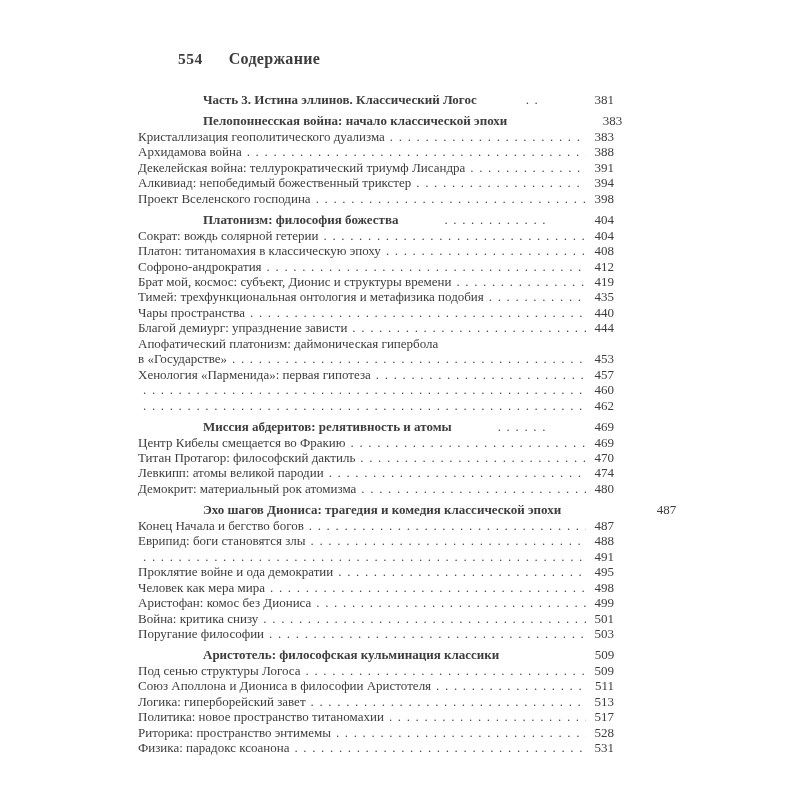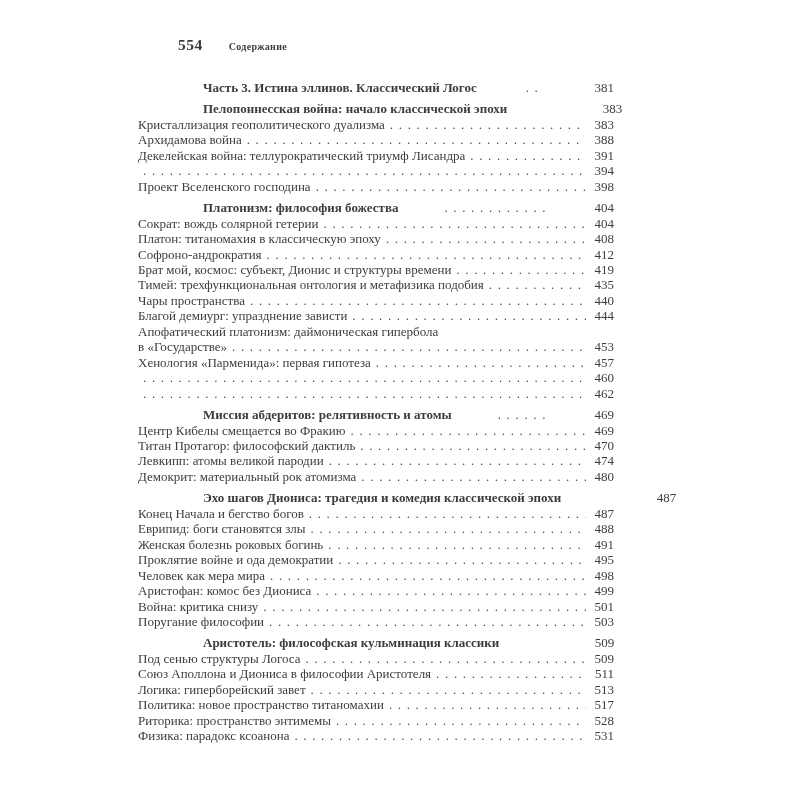--- a/index.html
+++ b/index.html
@@ -14,31 +14,31 @@
   }
   .page {
     position: relative;
     width: 800px;
     height: 800px;
     background: #ffffff;
   }
   .page-header {
     position: absolute;
     left: 178px;
-    top: 36px;
+    top: 50px;
     display: flex;
     align-items: baseline;
     font-weight: bold;
   }
   .page-header .pagenum {
     font-size: 15.5px;
     letter-spacing: 0.5px;
   }
   .page-header .header-title {
-    font-size: 10px;
+    font-size: 16px;
     margin-left: 26px;
     letter-spacing: 0.3px;
   }
   .toc {
     position: absolute;
     left: 138px;
     top: 80px;
     width: 476px;
   }
   .row {
@@ -47,21 +47,21 @@
     font-size: 13px;
     line-height: 15.45px;
     white-space: nowrap;
   }
   .row.part,
   .row.section {
     font-weight: bold;
     padding-left: 65px;
   }
   .row.section { margin-top: 6px; gap: 41px; }
-  .row.part { margin-top: 0; gap: 44px; }
+  .row.part { margin-top: 12px; gap: 44px; }
   .label { flex: 0 0 auto; }
   .leader {
     flex: 1 1 auto;
     overflow: hidden;
     white-space: nowrap;
     letter-spacing: 1.2px;
     margin-left: 5px;
     margin-right: 4px;
     font-weight: normal;
     color: #4a4a4a;
@@ -103,20 +103,21 @@
         <span class="label">Архидамова война</span>
         <span class="leader">. . . . . . . . . . . . . . . . . . . . . . . . . . . . . . . . . . . . . . . . . . . . . . . . . . . . . . . . . . . . . . . . . . . . . . . . . . . . . . . . . . . . . . . . . .</span>
         <span class="pageref">388</span>
       </div>
       <div class="row item">
         <span class="label">Декелейская война: теллурократический триумф Лисандра</span>
         <span class="leader">. . . . . . . . . . . . . . . . . . . . . . . . . . . . . . . . . . . . . . . . . . . . . . . . . . . . . . . . . . . . . . . . . . . . . . . . . . . . . . . . . . . . . . . . . .</span>
         <span class="pageref">391</span>
       </div>
       <div class="row item">
+        <span class="label">Алкивиад: непобедимый божественный трикстер</span>
         <span class="leader">. . . . . . . . . . . . . . . . . . . . . . . . . . . . . . . . . . . . . . . . . . . . . . . . . . . . . . . . . . . . . . . . . . . . . . . . . . . . . . . . . . . . . . . . . .</span>
         <span class="pageref">394</span>
       </div>
       <div class="row item">
         <span class="label">Проект Вселенского господина</span>
         <span class="leader">. . . . . . . . . . . . . . . . . . . . . . . . . . . . . . . . . . . . . . . . . . . . . . . . . . . . . . . . . . . . . . . . . . . . . . . . . . . . . . . . . . . . . . . . . .</span>
         <span class="pageref">398</span>
       </div>
       <div class="row section">
         <span class="label">Платонизм: философия божества</span>
@@ -213,21 +214,20 @@
         <span class="label">Конец Начала и бегство богов</span>
         <span class="leader">. . . . . . . . . . . . . . . . . . . . . . . . . . . . . . . . . . . . . . . . . . . . . . . . . . . . . . . . . . . . . . . . . . . . . . . . . . . . . . . . . . . . . . . . . .</span>
         <span class="pageref">487</span>
       </div>
       <div class="row item">
         <span class="label">Еврипид: боги становятся злы</span>
         <span class="leader">. . . . . . . . . . . . . . . . . . . . . . . . . . . . . . . . . . . . . . . . . . . . . . . . . . . . . . . . . . . . . . . . . . . . . . . . . . . . . . . . . . . . . . . . . .</span>
         <span class="pageref">488</span>
       </div>
       <div class="row item">
-        <span class="label">Женская болезнь роковых богинь</span>
         <span class="leader">. . . . . . . . . . . . . . . . . . . . . . . . . . . . . . . . . . . . . . . . . . . . . . . . . . . . . . . . . . . . . . . . . . . . . . . . . . . . . . . . . . . . . . . . . .</span>
         <span class="pageref">491</span>
       </div>
       <div class="row item">
         <span class="label">Проклятие войне и ода демократии</span>
         <span class="leader">. . . . . . . . . . . . . . . . . . . . . . . . . . . . . . . . . . . . . . . . . . . . . . . . . . . . . . . . . . . . . . . . . . . . . . . . . . . . . . . . . . . . . . . . . .</span>
         <span class="pageref">495</span>
       </div>
       <div class="row item">
         <span class="label">Человек как мера мира</span>

